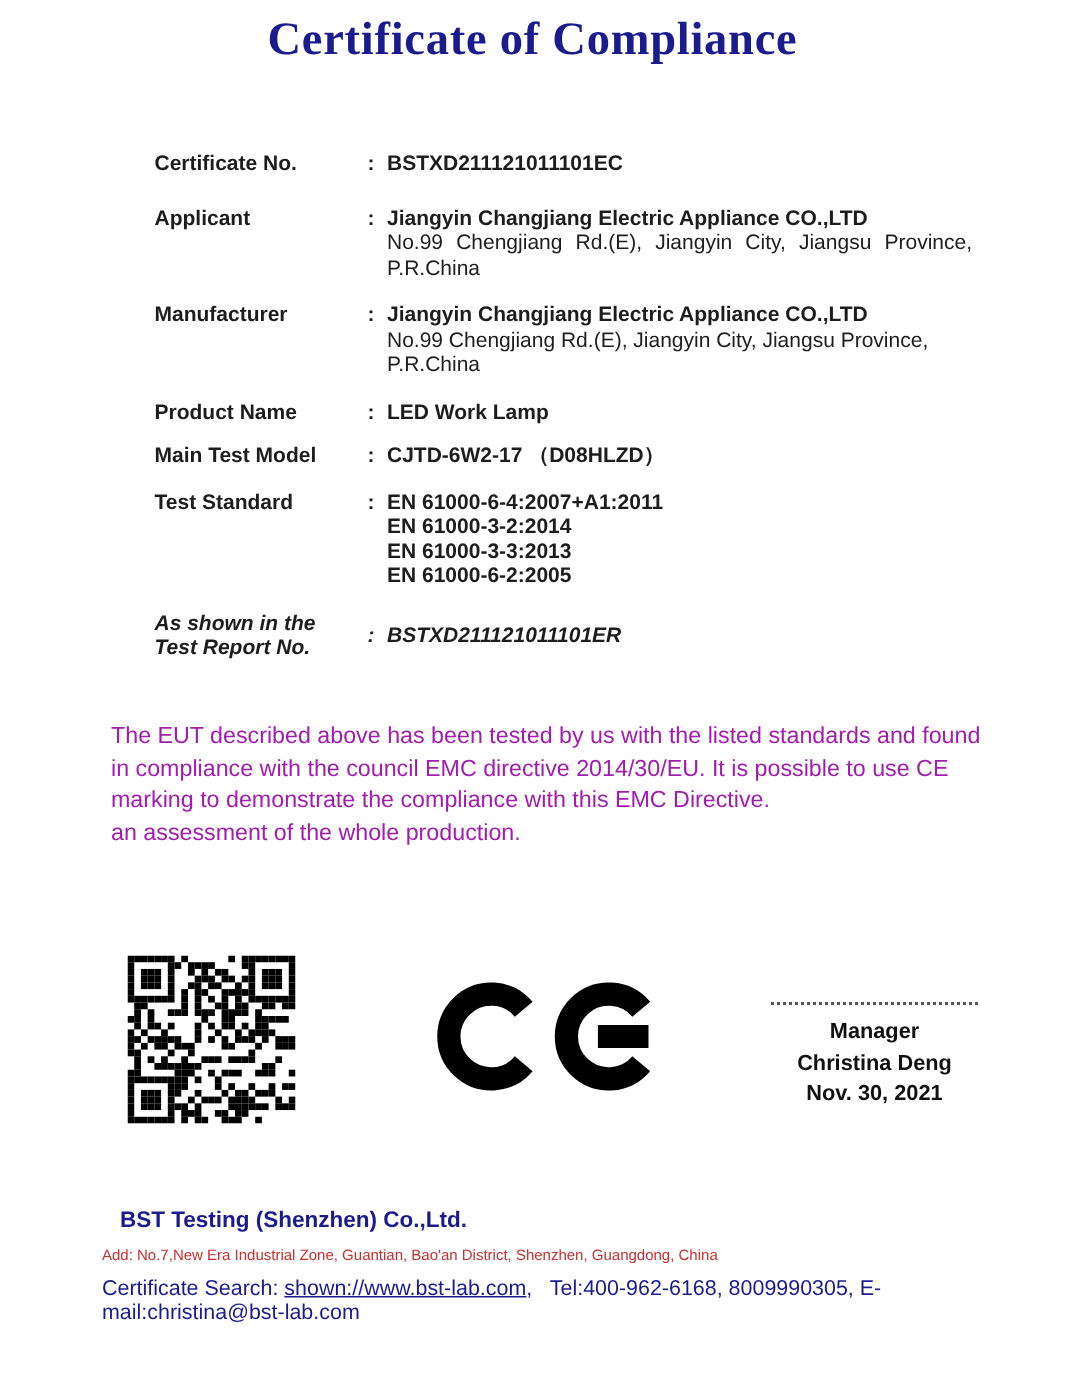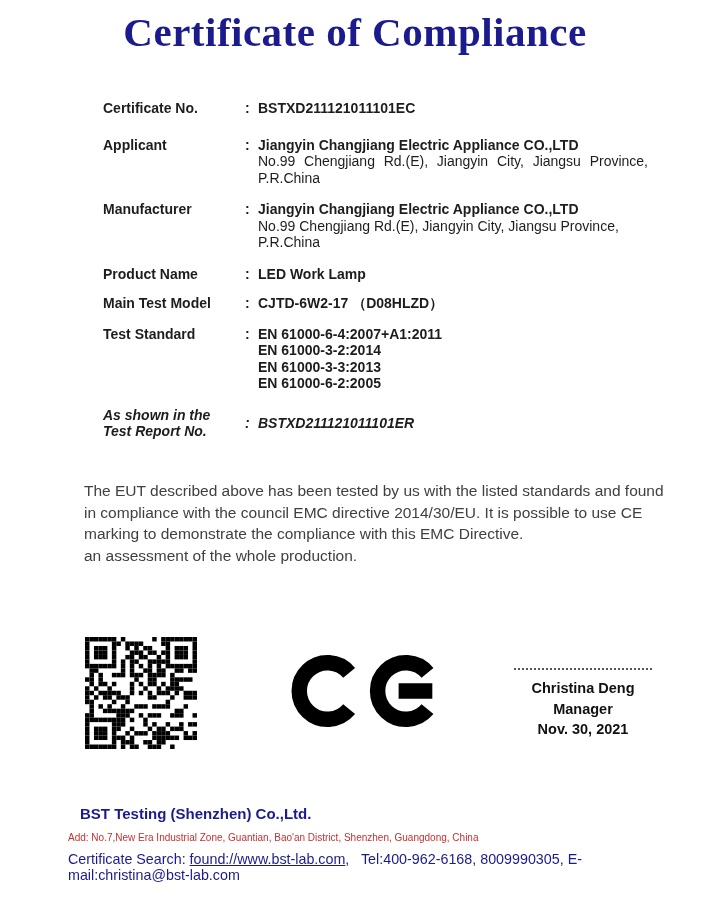--- a/index.html
+++ b/index.html
@@ -3,37 +3,37 @@
 <meta charset="utf-8">
 <style>
   html,body{margin:0;padding:0;background:#ffffff;}
   .page{
     position:relative;width:710px;height:923px;background:#ffffff;
     font-family:"Liberation Sans", sans-serif;color:#1d1d1d;overflow:hidden;
   }
   
   .title{
     position:absolute;top:8px;left:0;width:100%;text-align:center;
-    font-family:"Liberation Serif", serif;font-weight:bold;font-size:41px;
+    font-family:"Liberation Serif", serif;font-weight:bold;font-size:31px;
     color:#1b1b8e;letter-spacing:0.5px;
   }
   
   .fields{position:absolute;top:100px;left:103px;right:62px;}
   .row{display:flex;align-items:flex-start;font-size:14px;line-height:16.5px;}
   .row.center{align-items:center;font-style:italic;}
   .lbl{width:142px;font-weight:bold;flex:none;}
   .colon{width:13px;font-weight:bold;flex:none;}
   .val{flex:1;font-weight:bold;}
   .val .sub{font-weight:normal;}
   .spread{text-align:justify;text-align-last:justify;}
   .mt20{margin-top:20px}.mt15{margin-top:15px}.mt14{margin-top:14px}.mt13{margin-top:13px}
   
   .bodytext{
-    position:absolute;top:480px;left:84px;width:590px;
-    font-size:15.5px;line-height:21.6px;color:#404040;
+    position:absolute;top:480px;left:74px;width:590px;
+    font-size:15.5px;line-height:21.6px;color:#a21caf;
   }
   .bodytext div{white-space:nowrap;}
   
   .qr{position:absolute;left:85px;top:637px;width:112px;height:112px;}
   .qr svg{display:block;}
   .ce{position:absolute;left:289px;top:650px;}
   .sig{position:absolute;left:505px;top:668px;width:156px;text-align:center;}
   .sig .dots{border-top:2px dotted #555;width:138px;margin:0 auto 8px auto;height:0;}
   .sig div.line{font-weight:bold;font-size:14.5px;line-height:20.5px;color:#111;}
   
@@ -445,24 +445,24 @@
   <div class="ce">
     <svg width="160" height="82" viewBox="0 0 175 90" xmlns="http://www.w3.org/2000/svg" fill="none" stroke="#000" stroke-width="17">
       <path d="M 65.7 25.1 A 31 31 0 1 0 65.7 64.9"></path>
       <path d="M 151.7 25.1 A 31 31 0 1 0 151.7 64.9"></path>
       <path d="M 120 45 L 157 45"></path>
     </svg>
   </div>
 
   <div class="sig">
     <div class="dots"></div>
+    <div class="line">Manager</div>
     <div class="line">Christina Deng</div>
-    <div class="line">Manager</div>
     <div class="line">Nov. 30, 2021</div>
   </div>
 
   <div class="footer">
     <div class="f-company">BST Testing (Shenzhen) Co.,Ltd.</div>
     <div class="f-address">Add: No.7,New Era Industrial Zone, Guantian, Bao'an District, Shenzhen, Guangdong, China</div>
-    <div class="f-search"><span>Certificate Search: </span><span class="url">found://www.bst-lab.com</span><span>,   Tel:400-962-6168, 8009990305, E-mail:christina@bst-lab.com</span></div>
+    <div class="f-search"><span>Certificate Search: </span><span class="url">shown://www.bst-lab.com</span><span>,   Tel:400-962-6168, 8009990305, E-mail:christina@bst-lab.com</span></div>
   </div>
 
 </div>
 
 </body></html>

